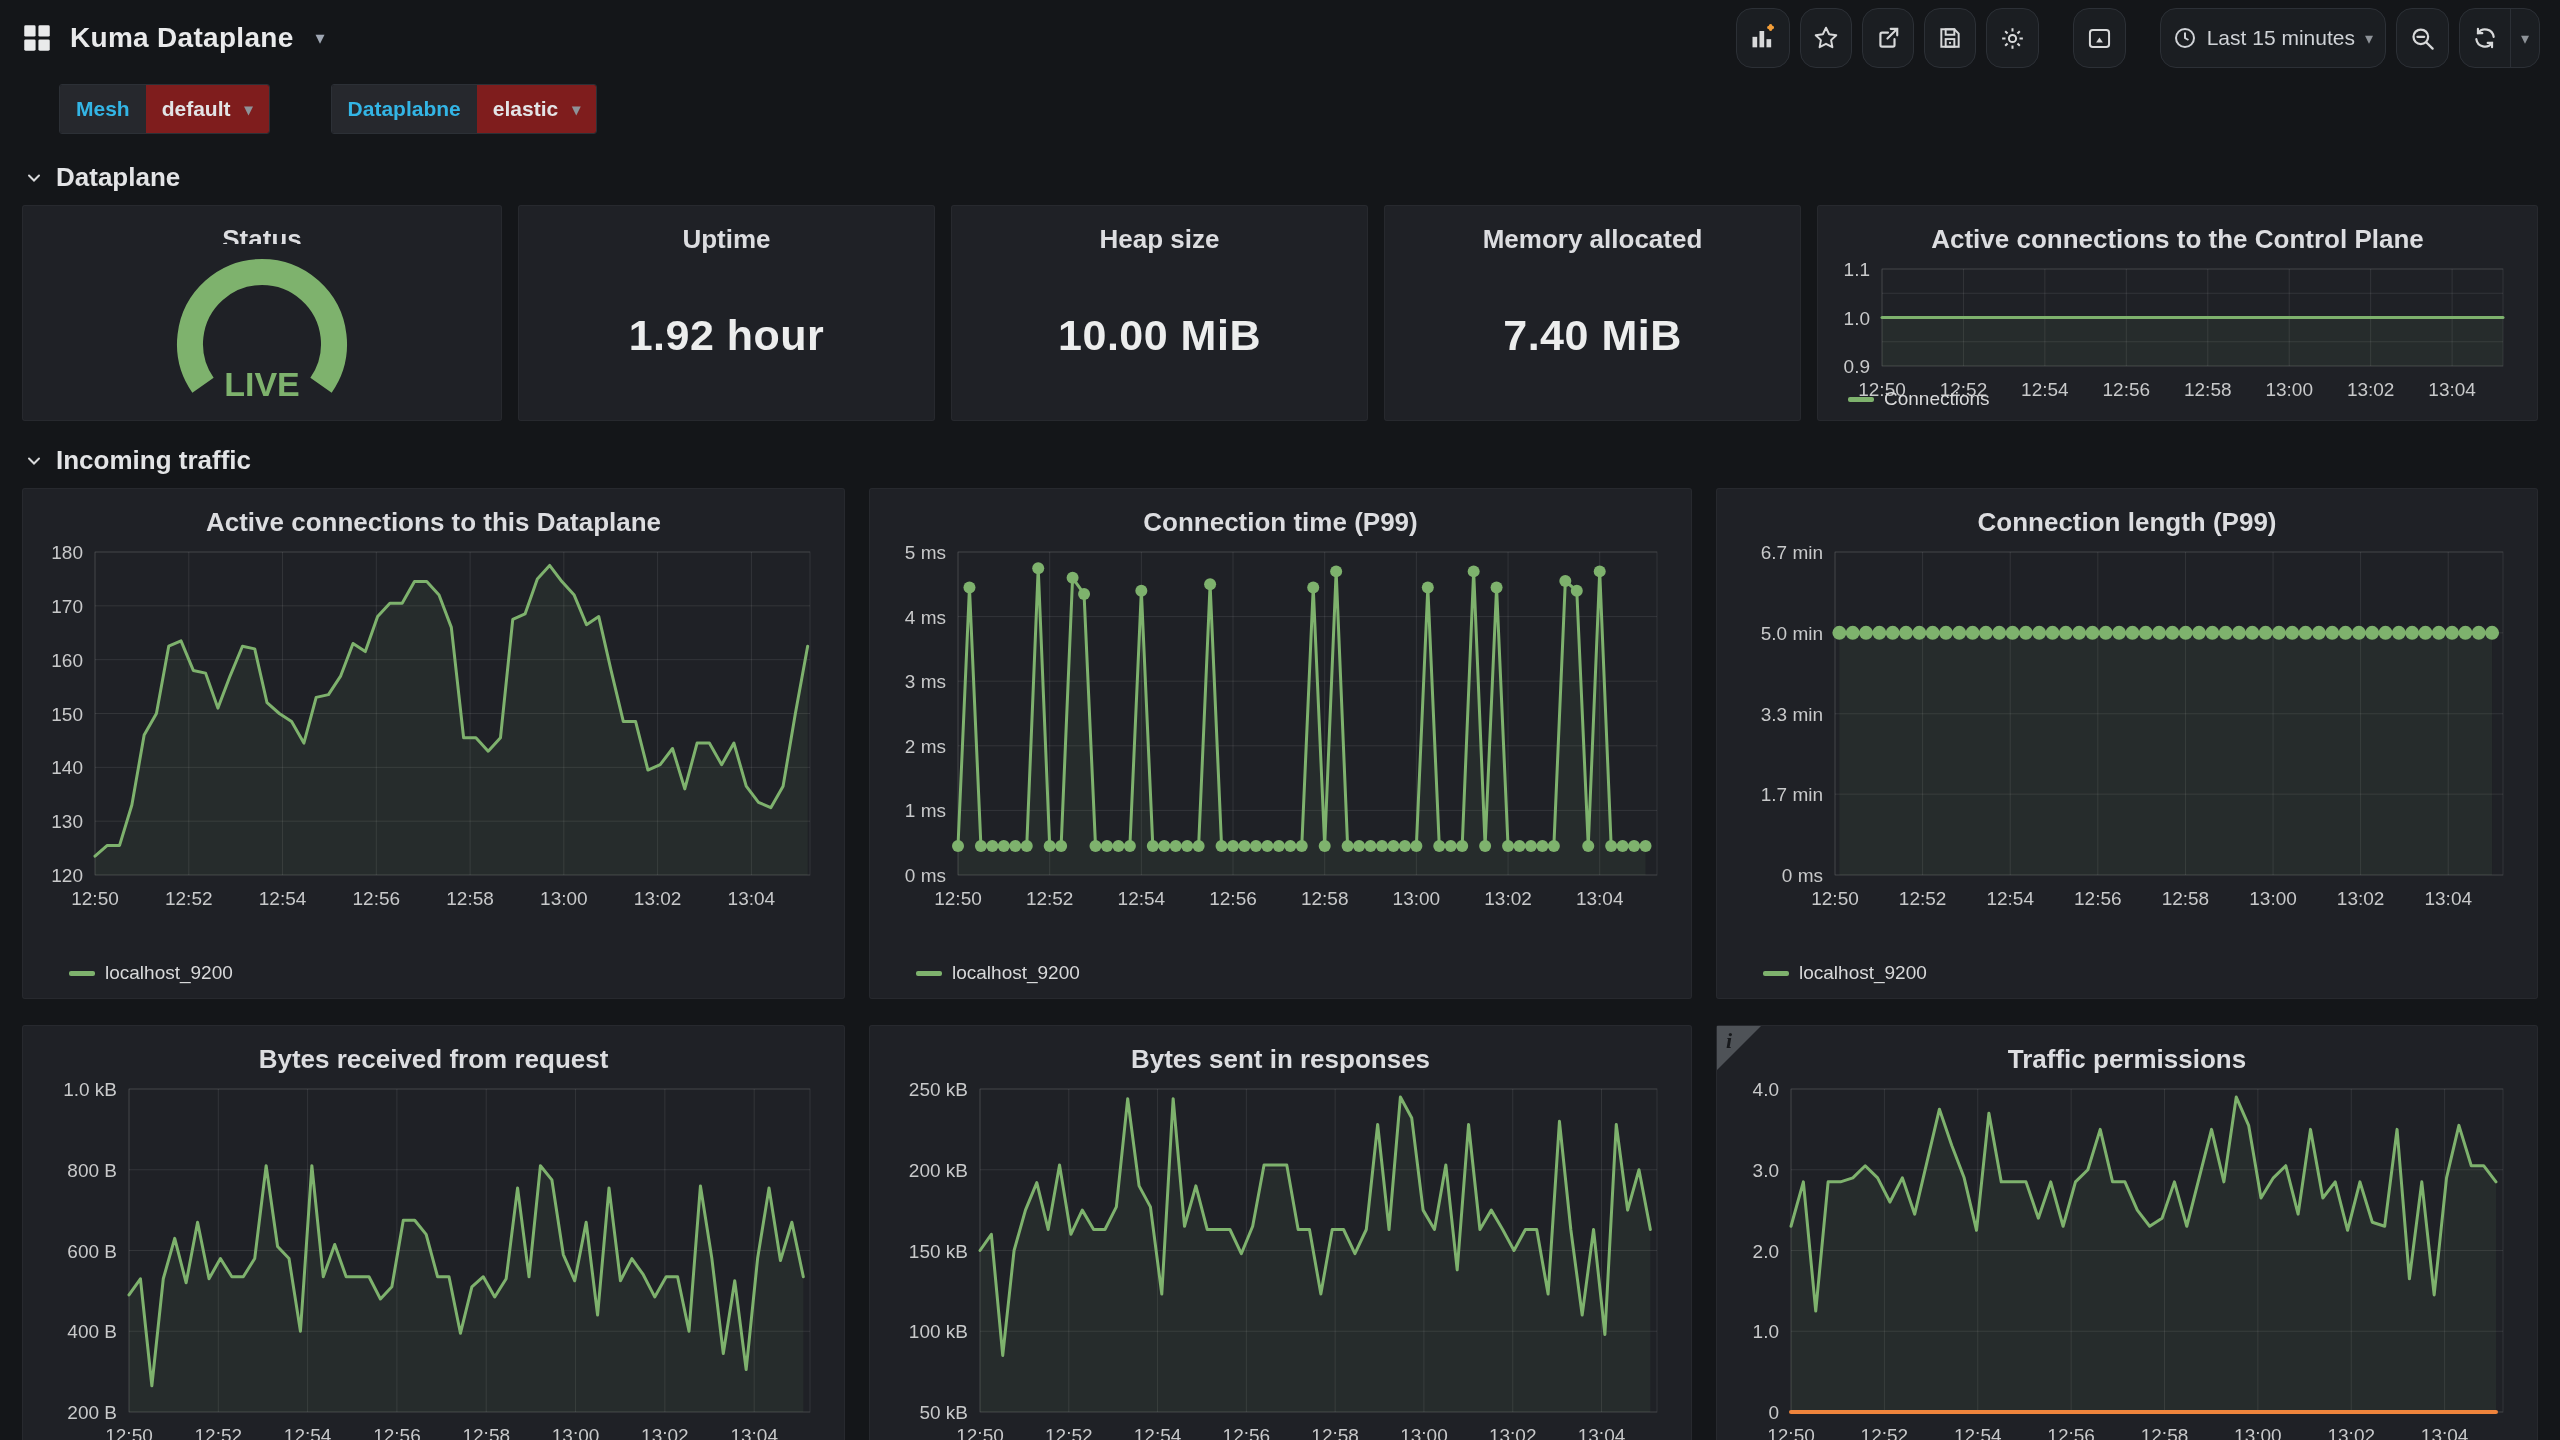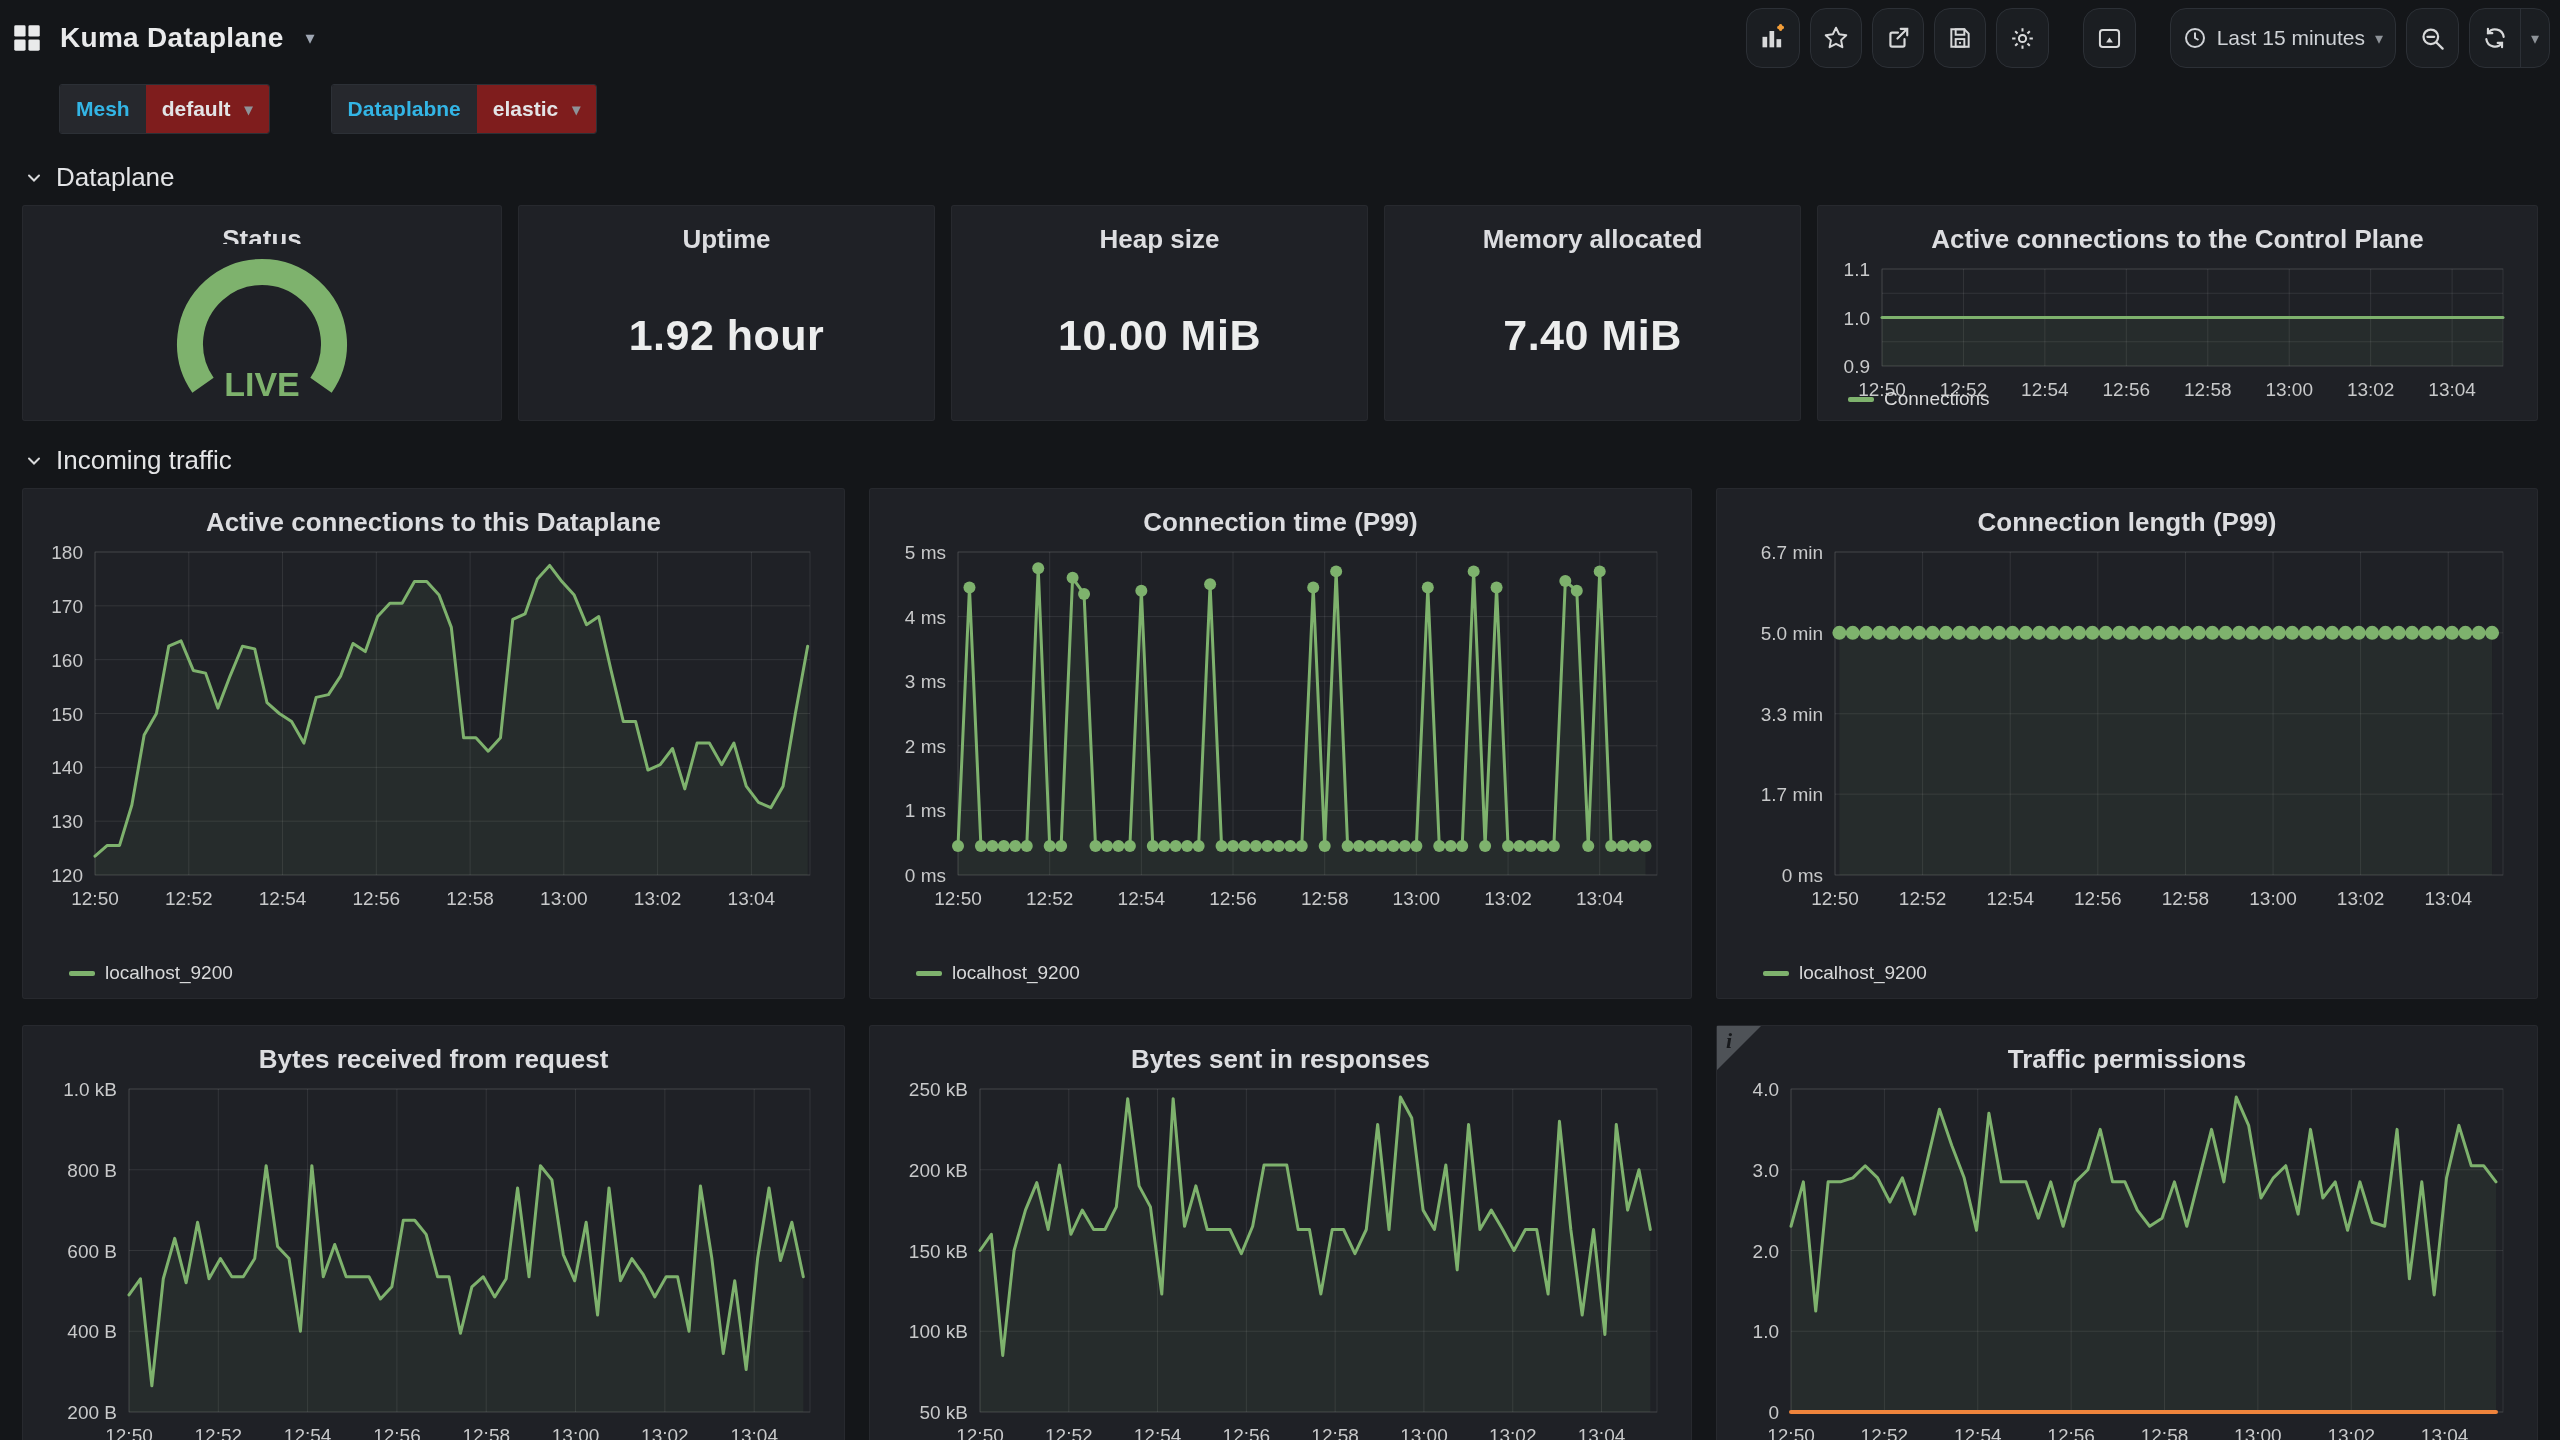--- a/index.html
+++ b/index.html
@@ -1,20 +1,20 @@
 <!DOCTYPE html>
 <html><head>
 <meta charset="utf-8">
 <style>
   * { box-sizing: border-box; margin: 0; padding: 0; }
   html,body { background:#141619; width:2560px; height:1440px; overflow:hidden;
     font-family:"Liberation Sans", sans-serif; color:#d8d9da; }
 
   
-  .navbar { height:76px; display:flex; align-items:center; padding:0 10px; }
+  .navbar { height:76px; display:flex; align-items:center; padding:0 20px; }
   .nav-left { display:flex; align-items:center; gap:16px; }
   .grid-icon svg { display:block; }
   .dash-title { font-size:28px; font-weight:700; color:#e9eaeb; letter-spacing:.3px; }
   .title-caret { color:#9fa7b3; font-size:18px; margin-left:6px; }
   .nav-right { margin-left:auto; display:flex; align-items:center; gap:10px; }
   .nav-btn { height:60px; min-width:48px; display:flex; align-items:center; justify-content:center;
     background:#1b1e22; border:1px solid #2c3036; border-radius:16px; padding:0 12px; cursor:pointer; }
   .nav-btn svg { display:block; }
   .nav-gap { width:14px; }
   .timepicker { display:flex; align-items:center; gap:10px; font-size:21px; color:#cfd2d6; }
@@ -26,21 +26,21 @@
   
   .submenu { display:flex; gap:26px; padding:8px 24px 14px; }
   .var-box { display:flex; border:1px solid #2c3036; border-radius:3px; overflow:hidden; cursor:pointer;margin-left:35px; }
   .var-label { background:#26282d; color:#33b5e5; font-size:21px; font-weight:600; padding:12px 16px; }
   .var-value { background:#7f1d1d; color:#e3e4e6; font-size:21px; font-weight:600; padding:12px 16px;
     display:flex; align-items:center; gap:14px; }
 
   
   .row-header { display:flex; align-items:center; gap:12px; padding:14px 24px 12px; cursor:pointer; }
   .row-header .chev { display:flex; }
-  .row-title { font-size:26px; font-weight:400; color:#e3e4e6; }
+  .row-title { font-size:26px; font-weight:700; color:#e3e4e6; }
 
   .panel-row { display:flex; gap:16px; padding:0 22px; }
   .panel-row.big { gap:24px; }
   .panel { background:#1f2126; border:1px solid rgba(255,255,255,0.04); border-radius:3px;
     position:relative; display:flex; flex-direction:column; padding:10px 10px 8px; }
   .panel-title { text-align:center; font-size:26px; font-weight:600; color:#dcdde0; padding:8px 0 4px;
     white-space:nowrap; overflow:hidden; cursor:pointer; }
   .chart { flex:1; min-height:0; }
   .legend { display:flex; gap:26px; padding:4px 0 6px 36px; }
   .legend-item { display:flex; align-items:center; gap:10px; font-size:19px; color:#d8d9da; cursor:pointer; }

